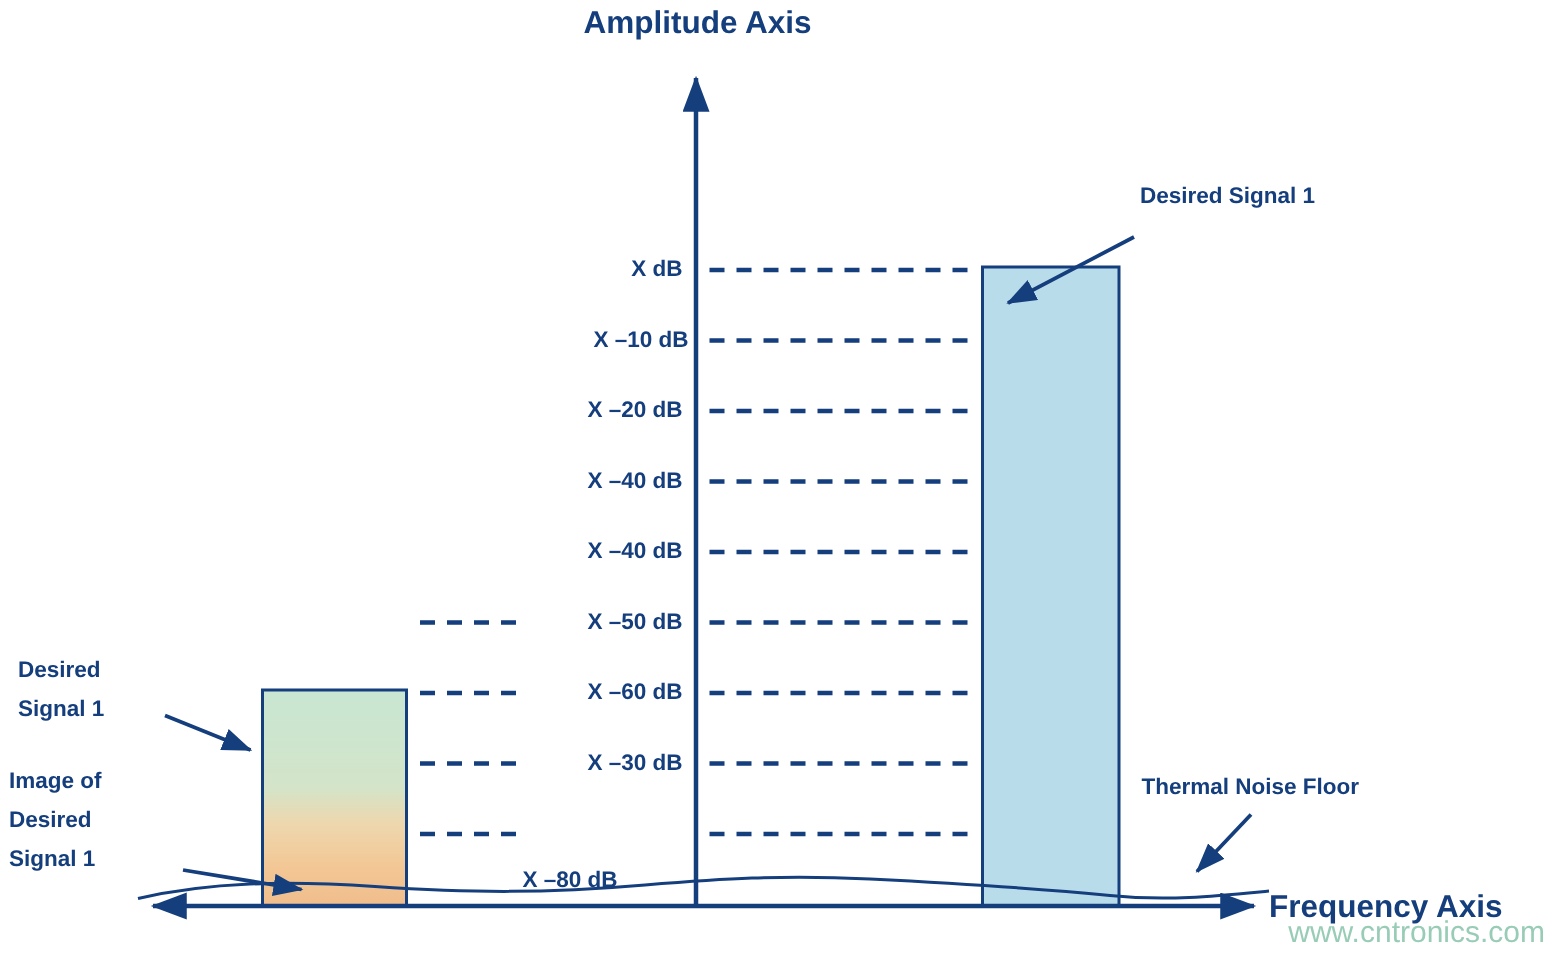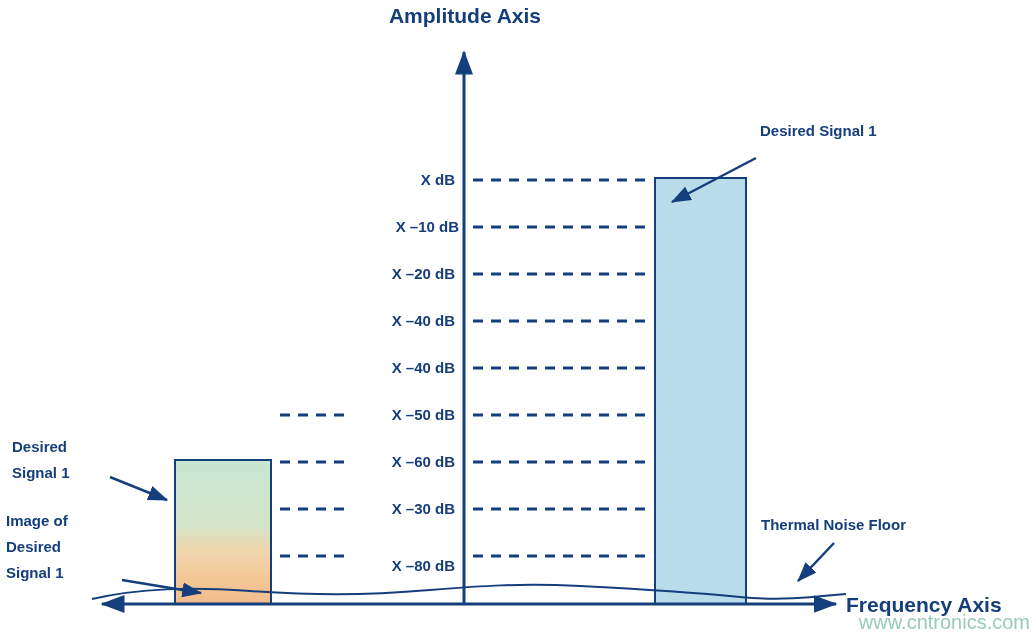--- a/index.html
+++ b/index.html
@@ -95,21 +95,21 @@
   <div class="lbl axis-title" style="left:846px;top:592px;">Frequency Axis</div>
 
   <div class="lbl level-label" style="left:305px;top:167px;">X dB</div>
   <div class="lbl level-label" style="left:309px;top:214px;">X –10 dB</div>
   <div class="lbl level-label" style="left:305px;top:261px;">X –20 dB</div>
   <div class="lbl level-label" style="left:305px;top:308px;">X –40 dB</div>
   <div class="lbl level-label" style="left:305px;top:355px;">X –40 dB</div>
   <div class="lbl level-label" style="left:305px;top:402px;">X –50 dB</div>
   <div class="lbl level-label" style="left:305px;top:449px;">X –60 dB</div>
   <div class="lbl level-label" style="left:305px;top:496px;">X –30 dB</div>
-  <div class="lbl level-label" style="left:305px;top:553px;">X –80 dB</div>
+  <div class="lbl level-label" style="left:305px;top:574px;text-align:center;">X –80 dB</div>
 
   <div class="lbl annotation" style="left:760px;top:118px;">
     <span>Desired Signal 1</span>
   </div>
 
   <div class="lbl annotation" style="left:12px;top:434px;">
     <span>Desired</span>
     <span>Signal 1</span>
   </div>
 

